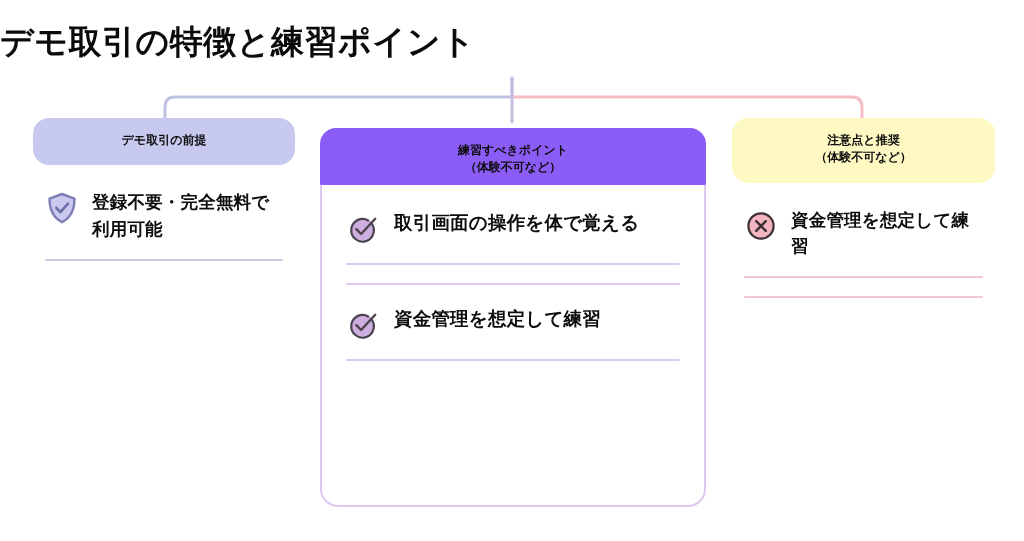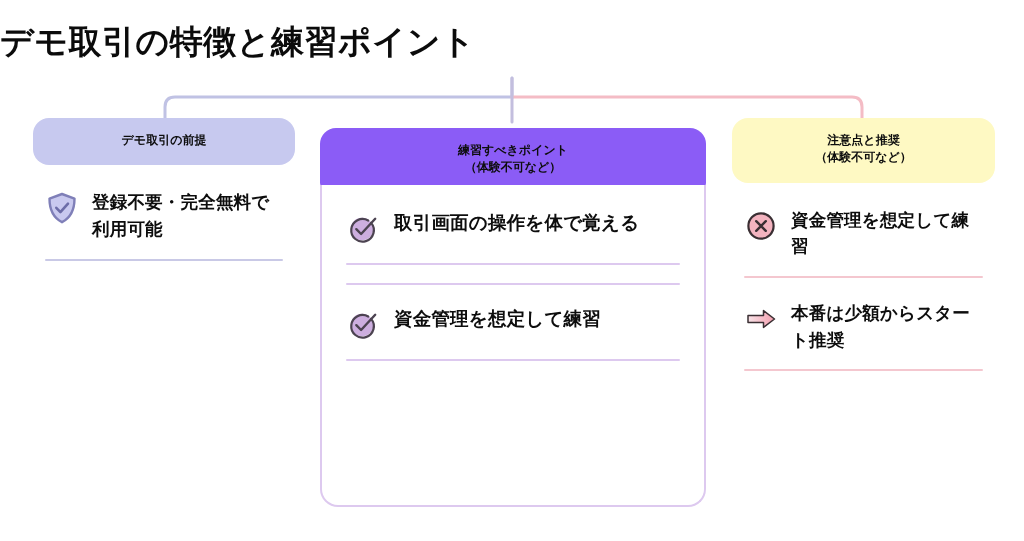--- a/index.html
+++ b/index.html
@@ -208,31 +208,16 @@
         <svg viewBox="0 0 34 34">
           <circle cx="17" cy="17" r="12.6" fill="#f3b3bf" stroke="#3a2f33" stroke-width="2.2"></circle>
           <path d="M12.2 12.2 L21.8 21.8 M21.8 12.2 L12.2 21.8" stroke="#3a2f33" stroke-width="2.4" stroke-linecap="round"></path>
         </svg>
       </span>
       <span class="item-text">資金管理を想定して練習</span>
     </div>
 
     <div class="divider divider-pink"></div>
 
-    <div class="item">
-      <span class="item-icon">
-        <svg viewBox="0 0 34 34">
-          <defs>
-            <linearGradient id="arrGrad" x1="0" y1="0" x2="1" y2="0">
-              <stop offset="0%" stop-color="#f7e3e7"></stop>
-              <stop offset="55%" stop-color="#f6bcc8"></stop>
-              <stop offset="100%" stop-color="#f19fae"></stop>
-            </linearGradient>
-          </defs>
-          <path d="M4 13.6 L19.5 13.6 L19.5 8.6 L30.5 17 L19.5 25.4 L19.5 20.4 L4 20.4 Z" fill="url(#arrGrad)" stroke="#3a2f33" stroke-width="1.5" stroke-linejoin="round"></path>
-        </svg>
-      </span>
-      <span class="item-text">本番は少額からスタート推奨</span>
-    </div>
 
     <div class="divider divider-pink"></div>
   </div>
 </div>
 
 </body></html>

